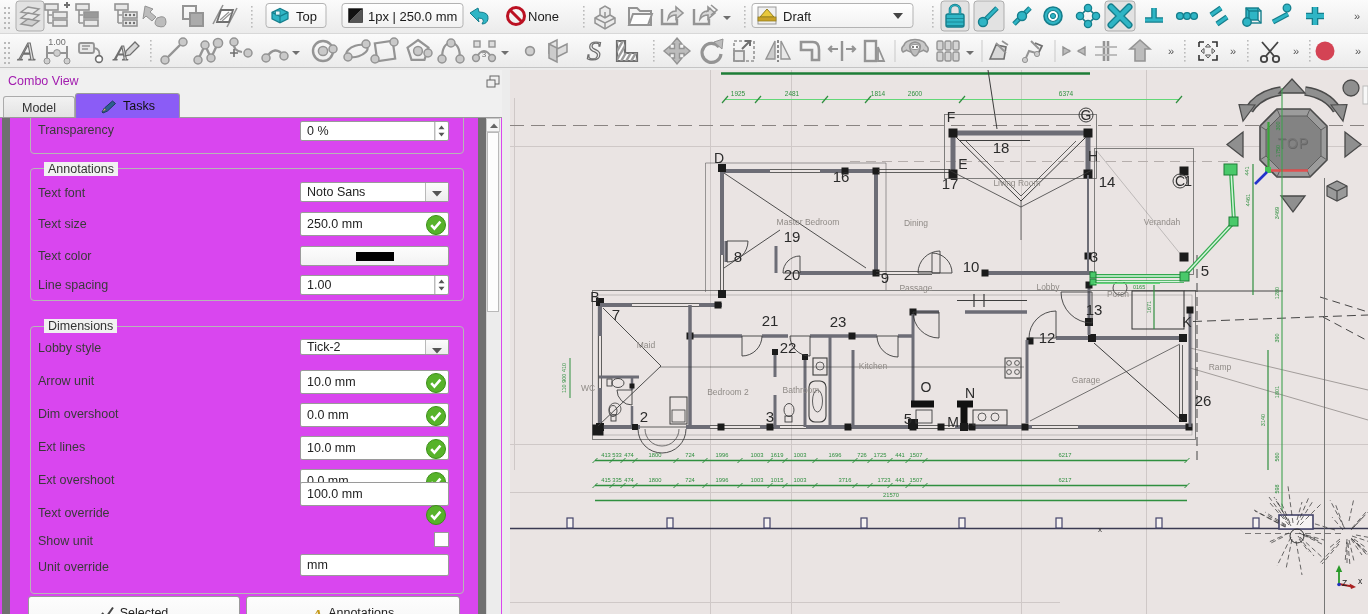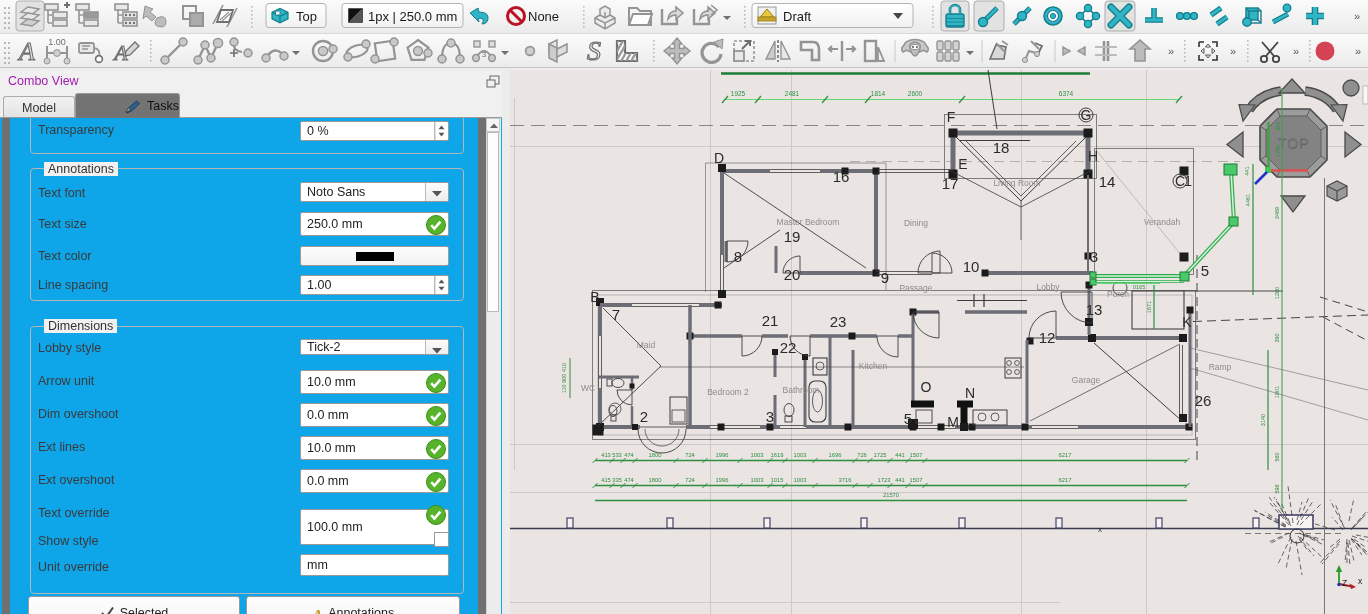--- a/index.html
+++ b/index.html
@@ -1,24 +1,24 @@
 <!DOCTYPE html>
 <html><head><meta charset="utf-8"><style>
 html,body{margin:0;padding:0;width:1368px;height:614px;overflow:hidden;
 font-family:"Liberation Sans",sans-serif;background:#f0f0f0}
 #panel{position:absolute;left:0;top:70px;width:510px;height:544px;background:#f0f0f0}
 #cvtitle{position:absolute;left:8px;top:4px;font-size:12.5px;color:#a21caf}
 #tabmodel{position:absolute;left:3px;top:26px;width:70px;height:21px;background:linear-gradient(#f2f2f2,#e2e2e2);
 border:1px solid #ababab;border-bottom:none;border-radius:3px 3px 0 0;display:flex;align-items:center;justify-content:center;
 font-size:12.5px;color:#333}
-#tabtasks{position:absolute;left:75px;top:23px;width:103px;height:24px;background:#737373;
-border:1px solid #9a9a9a;border-bottom:none;border-radius:3px 3px 0 0;display:flex;align-items:center;justify-content:flex-end;
+#tabtasks{position:absolute;left:75px;top:23px;width:103px;height:24px;background:#8b5cf6;
+border:1px solid #9a9a9a;border-bottom:none;border-radius:3px 3px 0 0;display:flex;align-items:center;justify-content:center;
 font-size:12.5px;color:#111;z-index:3}
 #tabline{position:absolute;left:0;top:47px;width:510px;height:1px;background:#9a9a9a}
-#content{position:absolute;left:0;top:48px;width:502px;height:496px;background:#0ea5e9;overflow:hidden}
+#content{position:absolute;left:0;top:48px;width:502px;height:496px;background:#d946ef;overflow:hidden}
 .vbar{position:absolute;top:0;width:8px;height:496px;background:#707070}
 #sbtrack{position:absolute;left:486px;top:0;width:14px;height:496px;background:#ececec;border-left:1px solid #d5d5d5}
 #sbarrow{position:absolute;left:486px;top:0;width:14px;height:14px;background:#f5f5f5;border:1px solid #c9c9c9;box-sizing:border-box}
 #sbthumb{position:absolute;left:487px;top:14px;width:12px;height:180px;background:#fdfdfd;border:1px solid #b9b9b9;box-sizing:border-box}
 .grp{position:absolute;left:30px;width:432px;border:1px solid #b6b6b6;border-radius:4px}
 .grptitle{position:absolute;left:44px;font-size:12.5px;color:#333;background:#f1f1f1;padding:0 4px;z-index:2}
 .lbl{position:absolute;left:38px;font-size:12.5px;color:#3a3a3a}
 .fld{position:absolute;left:300px;width:149px;background:#fff;border:1px solid #9a9a9a;border-radius:2px;
 box-sizing:border-box;display:flex;align-items:center;font-size:12.5px;color:#222}
 .fld span{margin-left:6px;white-space:nowrap}
@@ -447,28 +447,28 @@
       </svg>
       <div class="lbl" style="top:355px">Ext overshoot</div>
       <div class="fld" style="top:351px;height:24px">
         <span>0.0 mm</span>
       </div>
       <svg style="position:absolute;left:425px;top:353px" width="22" height="22">
         <circle cx="11" cy="11" r="9.5" fill="#57b32a" stroke="#3c8f19"></circle>
         <path d="M 6.2 11.2 l 3.2 3.4 l 6 -7" stroke="#fff" stroke-width="2.6" fill="none"></path>
       </svg>
       <div class="lbl" style="top:388px">Text override</div>
-      <div class="fld" style="top:391px;height:36px">
+      <div class="fld" style="top:364px;height:24px">
         <span>100.0 mm</span>
       </div>
       <svg style="position:absolute;left:425px;top:386px" width="22" height="22">
         <circle cx="11" cy="11" r="9.5" fill="#57b32a" stroke="#3c8f19"></circle>
         <path d="M 6.2 11.2 l 3.2 3.4 l 6 -7" stroke="#fff" stroke-width="2.6" fill="none"></path>
       </svg>
-      <div class="lbl" style="top:416px">Show style</div>
+      <div class="lbl" style="top:416px">Show unit</div>
       <div id="chk"></div>
       <div class="lbl" style="top:442px">Unit override</div>
       <div class="fld" style="top:436px;height:22px">
         <span>mm</span>
       </div>
       <div class="bbtn" style="left:28px;width:212px"><svg width="15" height="13" style="margin-right:5px">
           <path d="M 2 7 l 4 4.5 l 7 -10" stroke="#444" stroke-width="2" fill="none"></path>
         </svg>Selected</div>
       <div class="bbtn" style="left:246px;width:214px"><span style="font-family:'Liberation Serif';font-style:italic;font-weight:bold;color:#c59a1c;font-size:17px;margin-right:5px">A</span>Annotations</div>
     </div>

